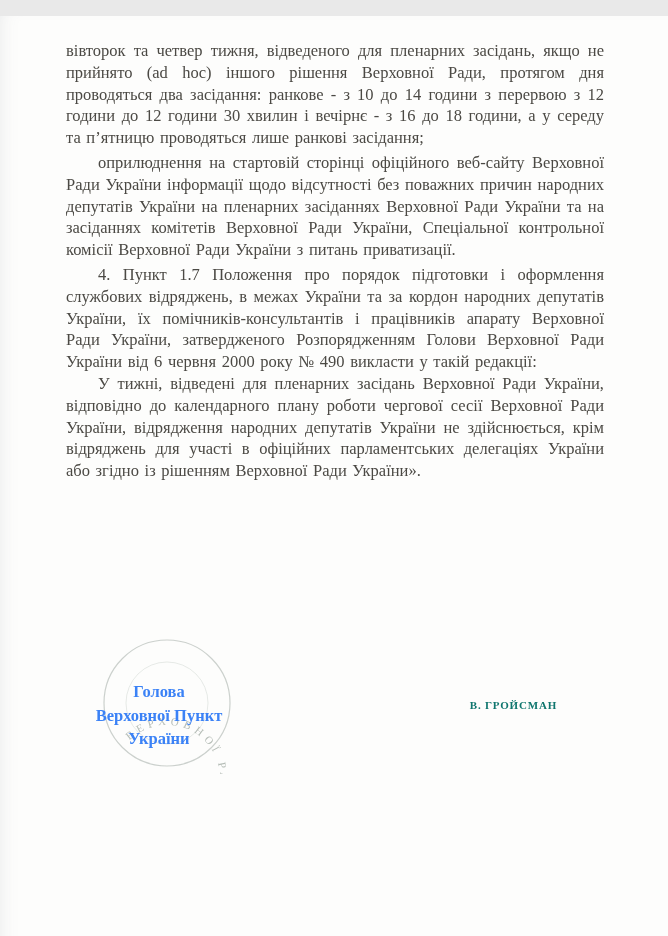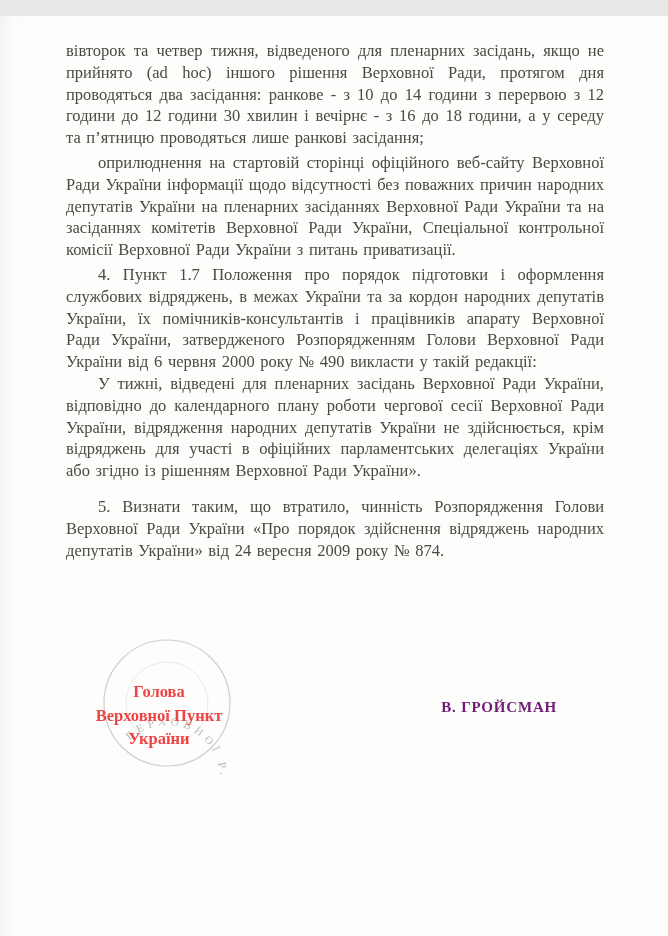--- a/index.html
+++ b/index.html
@@ -51,30 +51,30 @@
   }
   .sig-left {
     position: absolute;
     left: 0;
     top: 2px;
     width: 186px;
     text-align: center;
     font-weight: bold;
     font-size: 16.5px;
     line-height: 23.5px;
-    color: #ef4444;
+    color: #3b82f6;
   }
   .sig-name {
     position: absolute;
     right: 47px;
     top: 21px;
     font-weight: bold;
-    font-size: 15px;
+    font-size: 11px;
     letter-spacing: 0.8px;
-    color: #701a75;
+    color: #0f766e;
     white-space: nowrap;
   }
   .stamp {
     position: absolute;
     left: 96px;
     top: 616px;
     width: 142px;
     height: 142px;
     z-index: 1;
     opacity: 0.85;
@@ -89,21 +89,20 @@
 </head>
 <body>
 
 <div class="page">
 
   <div class="content">
     <p>вівторок та четвер тижня, відведеного для пленарних засідань, якщо не прийнято (ad hoc) іншого рішення Верховної Ради, протягом дня проводяться два засідання: ранкове - з 10 до 14 години з перервою з 12 години до 12 години 30 хвилин і вечірнє - з 16 до 18 години, а  у середу та п’ятницю проводяться лише ранкові засідання;</p>
     <p class="gap indent">оприлюднення на стартовій сторінці офіційного веб-сайту Верховної Ради України інформації щодо відсутності без поважних причин народних депутатів України на пленарних засіданнях Верховної Ради України та на засіданнях комітетів Верховної Ради України, Спеціальної контрольної комісії Верховної Ради України з питань приватизації.</p>
     <p class="gap indent">4. Пункт 1.7 Положення про порядок підготовки і оформлення службових відряджень, в межах України та за кордон народних депутатів України, їх помічників-консультантів і працівників апарату Верховної Ради України, затвердженого Розпорядженням Голови Верховної Ради України від 6 червня 2000 року № 490 викласти у такій редакції:</p>
     <p class="indent">У тижні, відведені для пленарних засідань Верховної Ради України, відповідно до  календарного плану роботи чергової сесії Верховної Ради України, відрядження народних депутатів України не здійснюється, крім відряджень для участі в офіційних парламентських делегаціях України або згідно із рішенням Верховної Ради України».</p>
-    <p class="gap-lg indent">5. Визнати таким, що втратило, чинність Розпорядження Голови Верховної Ради України «Про порядок здійснення відряджень народних депутатів України» від 24 вересня 2009 року № 874.</p>
   </div>
 
   <svg class="stamp" viewBox="0 0 142 142" xmlns="http://www.w3.org/2000/svg">
     <defs>
       <path id="stampArc" d="M 33.5 108.5 A 53 53 0 1 1 33.4 108.6" fill="none"></path>
     </defs>
     <circle cx="71" cy="71" r="63" fill="none" stroke="#b4bcb6" stroke-width="1.2" opacity="0.8"></circle>
     <circle cx="71" cy="71" r="41" fill="none" stroke="#c2c9c4" stroke-width="1" opacity="0.45"></circle>
     <text>
       <textPath href="#stampArc">ВЕРХОВНОЇ РАДИ УКРАЇНИ ✱</textPath>

